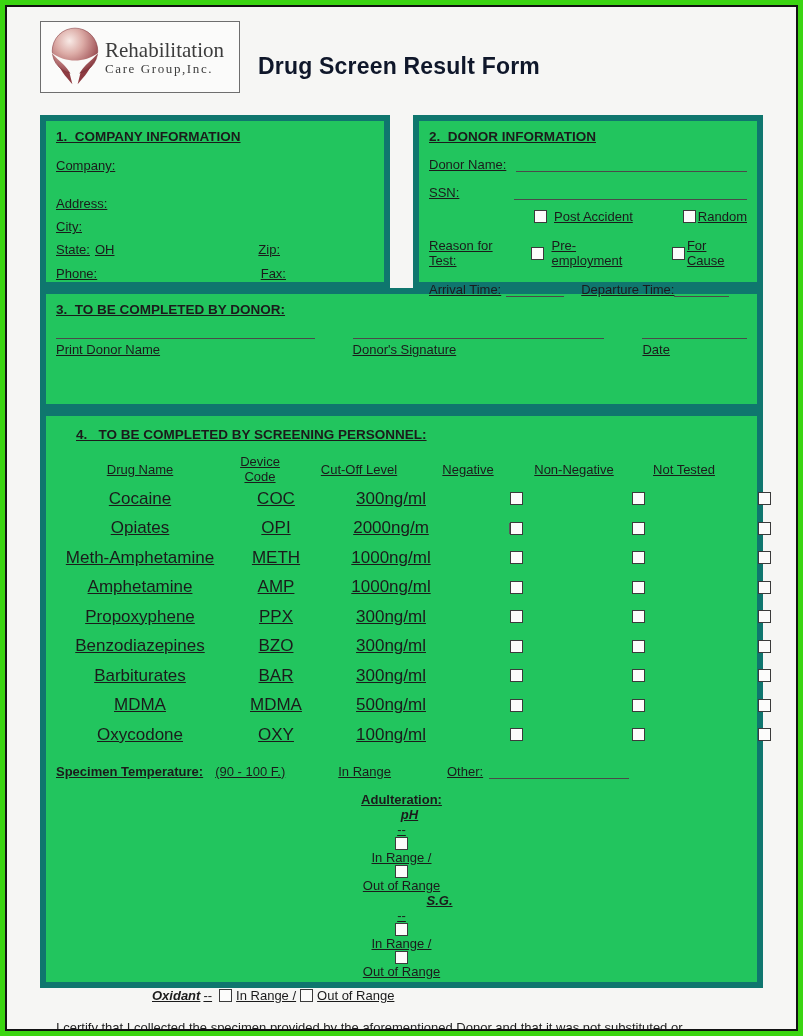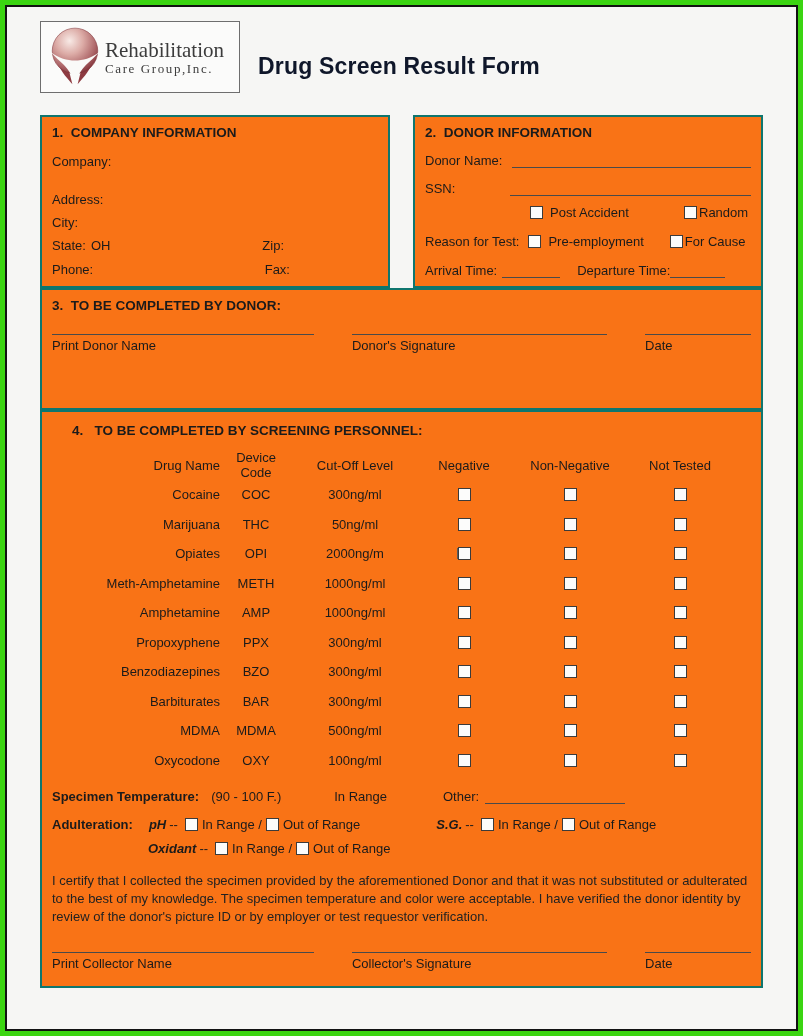--- a/index.html
+++ b/index.html
@@ -9,21 +9,21 @@
                padding:14px 33px 0 33px;overflow:hidden;}
   
   .header{display:flex;align-items:center;}
   .logo-box{box-sizing:border-box;width:200px;height:72px;border:1px solid #6e6e6e;background:#fbfbfa;
             display:flex;align-items:center;padding:2px 6px;}
   .logo-text{margin-left:2px;font-family:"Liberation Serif", serif;color:#3c3c3c;line-height:1;}
   .logo-line1{font-size:21px;letter-spacing:0px;}
   .logo-line2{font-size:13px;letter-spacing:1.6px;margin-top:1px;}
   .page-title{font-size:23px;font-weight:bold;color:#0f172a;margin:18px 0 0 18px;letter-spacing:0.2px;}
   
-  .box{box-sizing:border-box;border:2px solid #0f766e;background:#f97316;}
+  .box{box-sizing:border-box;border:6px solid #0f766e;background:#22c55e;text-decoration:underline;}
   .top-row{display:flex;gap:23px;margin-top:22px;}
   .half-box{width:350px;height:173px;padding:8px 10px;}
   .sec-title{font-size:13.5px;font-weight:bold;white-space:pre;}
   .frow{font-size:13px;display:flex;align-items:flex-end;}
   .pair-right{margin-left:188px;}
   .cb{box-sizing:border-box;display:inline-block;width:13px;height:13px;border:1.5px solid #3b3b3b;
       background:#fcfcfb;flex:none;vertical-align:-2px;}
   .blank{display:inline-block;border-bottom:1.5px solid #4a4a4a;height:12px;flex:none;}
   .cb-artifact{display:inline-block;width:2px;height:11px;background:#5a5a5a;margin-right:-1px;flex:none;}
   
@@ -37,23 +37,23 @@
   .wide-box{width:723px;margin-top:0;padding:8px 10px;}
   .sec3{height:122px;}
   .sec4{height:578px;}
   .statement{font-size:13px;line-height:1.4;margin-top:10px;color:#222;}
   .sig-row{display:flex;gap:38px;align-items:flex-start;}
   .sig-col .sig-line{border-top:1.5px solid #4a4a4a;}
   .sig-col .sig-label{font-size:13px;margin-top:3px;}
   
   .thead,.trow{display:grid;grid-template-columns:168px 72px 126px 92px 120px 100px;align-items:center;}
   .thead{margin-top:12px;height:30px;font-size:13px;}
-  .trow{height:29.5px;font-size:13px;}
+  .trow{height:29.5px;font-size:17px;gap:16px;}
   .tc{text-align:center;}
-  .tl{text-align:right;}
+  .tl{text-align:center;}
   .cb-cell{display:flex;justify-content:center;align-items:center;}
   
   .spec-row{display:flex;align-items:flex-end;font-size:13px;margin-top:14px;}
   .adult-row{display:flex;align-items:center;font-size:13px;margin-top:9px;}
   .b{font-weight:bold;}
   .bi{font-weight:bold;font-style:italic;}
   .adult-row .cb{margin:0 4px;}
   .dash{margin:0 3px;}
 </style>
 </head>
@@ -180,34 +180,20 @@
               <span class="cb"></span>
             </div>
             <div class="cb-cell">
               <span class="cb"></span>
             </div>
             <div class="cb-cell">
               <span class="cb"></span>
             </div>
           </div>
           <div class="trow">
-            <div class="tl">Marijuana</div>
-            <div class="tc">THC</div>
-            <div class="tc">50ng/ml</div>
-            <div class="cb-cell">
-              <span class="cb"></span>
-            </div>
-            <div class="cb-cell">
-              <span class="cb"></span>
-            </div>
-            <div class="cb-cell">
-              <span class="cb"></span>
-            </div>
-          </div>
-          <div class="trow">
             <div class="tl">Opiates</div>
             <div class="tc">OPI</div>
             <div class="tc">2000ng/m</div>
             <div class="cb-cell">
               <span class="cb-artifact"></span>
               <span class="cb"></span>
             </div>
             <div class="cb-cell">
               <span class="cb"></span>
             </div>
@@ -316,21 +302,21 @@
         </div>
 
       <div class="spec-row">
         <span class="b">Specimen Temperature:</span>
         <span style="margin-left:12px;">(90 - 100 F.)</span>
         <span style="margin-left:53px;">In Range</span>
         <span style="margin-left:56px;">Other:</span>
         <span class="blank" style="width:140px;margin-left:6px;"></span>
       </div>
 
-      <div class="adult-row" style="margin-top:13px;">
+      <div class="adult-row" style="margin-top:13px;flex-direction:column;">
         <span class="b">Adulteration:</span>
         <span class="bi" style="margin-left:16px;">pH</span>
         <span class="dash">--</span>
         <span class="cb"></span>
         <span>In Range /</span>
         <span class="cb"></span>
         <span>Out of Range</span>
         <span class="bi" style="margin-left:76px;">S.G.</span>
         <span class="dash">--</span>
         <span class="cb"></span>

